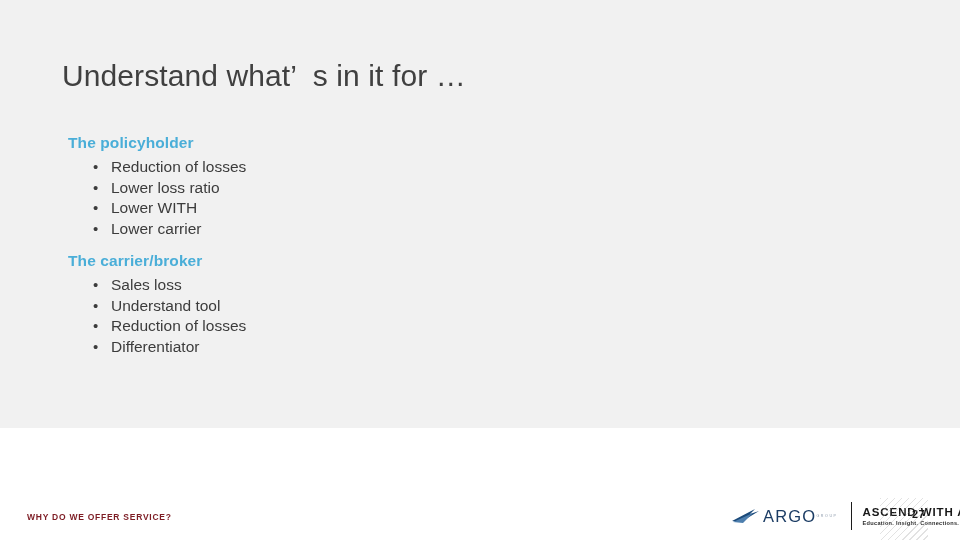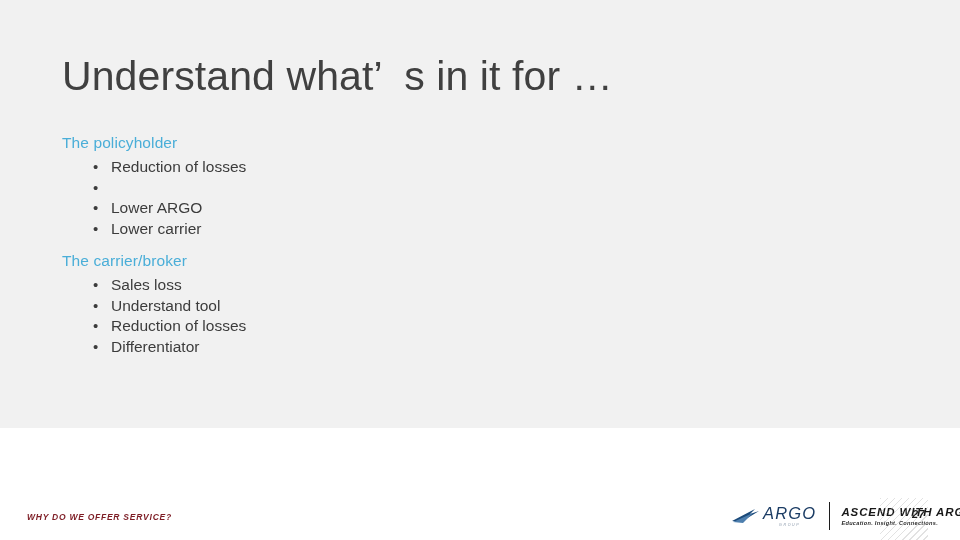--- a/index.html
+++ b/index.html
@@ -24,39 +24,39 @@
     left: 0;
     top: 0;
     width: 960px;
     height: 428px;
     background: #f1f1f1;
   }
   .slide-title {
     position: absolute;
     left: 62px;
     top: 54px;
-    font-size: 41px;
+    font-size: 30px;
     font-weight: 300;
     color: #404040;
     letter-spacing: 0.1px;
     white-space: pre;
     line-height: 44px;
   }
   .section {
     position: absolute;
     left: 62px;
   }
   .section-policyholder { top: 133px; }
   .section-carrier { top: 251px; }
   .section-heading {
     font-size: 15.5px;
-    font-weight: normal;
+    font-weight: bold;
     color: #4aaed8;
     letter-spacing: 0.1px;
-    margin: 0 0 4px 0;
+    margin: 0 0 4px 6px;
     line-height: 20px;
   }
   .bullet-list {
     list-style: none;
     margin: 0;
     padding: 0;
   }
   .bullet-item {
     display: flex;
     align-items: baseline;
@@ -77,21 +77,20 @@
     display: inline-block;
     white-space: pre;
   }
   .footer {
     position: absolute;
     left: 0;
     top: 428px;
     width: 928px;
     height: 112px;
     background: #ffffff;
-    font-style: italic;
   }
   .footer-label {
     position: absolute;
     left: 27px;
     top: 84px;
     font-size: 8.5px;
     font-weight: bold;
     color: #7d1c24;
     letter-spacing: 0.75px;
     white-space: pre;
@@ -108,21 +107,21 @@
     display: flex;
     align-items: center;
     height: 30px;
   }
   .argo-swoosh {
     display: block;
     margin-right: 2px;
   }
   .argo-lockup {
     display: flex;
-    flex-direction: column;
+    flex-direction: row;
     align-items: center;
     text-align: center;
   }
   .argo-wordmark {
     font-size: 16.5px;
     font-weight: 400;
     color: #1b3c64;
     letter-spacing: 1.2px;
     line-height: 17px;
   }
@@ -196,24 +195,25 @@
 
     <div class="section section-policyholder">
       <div class="section-heading">The policyholder</div>
       <ul class="bullet-list">
         <li class="bullet-item">
           <span class="bullet-marker">•</span>
           <span class="bullet-text">Reduction of losses</span>
         </li>
         <li class="bullet-item">
           <span class="bullet-marker">•</span>
-        </li>
-        <li class="bullet-item">
-          <span class="bullet-marker">•</span>
-          <span class="bullet-text">Lower ARGO</span>
+          <span class="bullet-text">Lower loss ratio</span>
+        </li>
+        <li class="bullet-item">
+          <span class="bullet-marker">•</span>
+          <span class="bullet-text">Lower WITH</span>
         </li>
         <li class="bullet-item">
           <span class="bullet-marker">•</span>
           <span class="bullet-text">Lower carrier</span>
         </li>
       </ul>
     </div>
 
     <div class="section section-carrier">
       <div class="section-heading">The carrier/broker</div>

